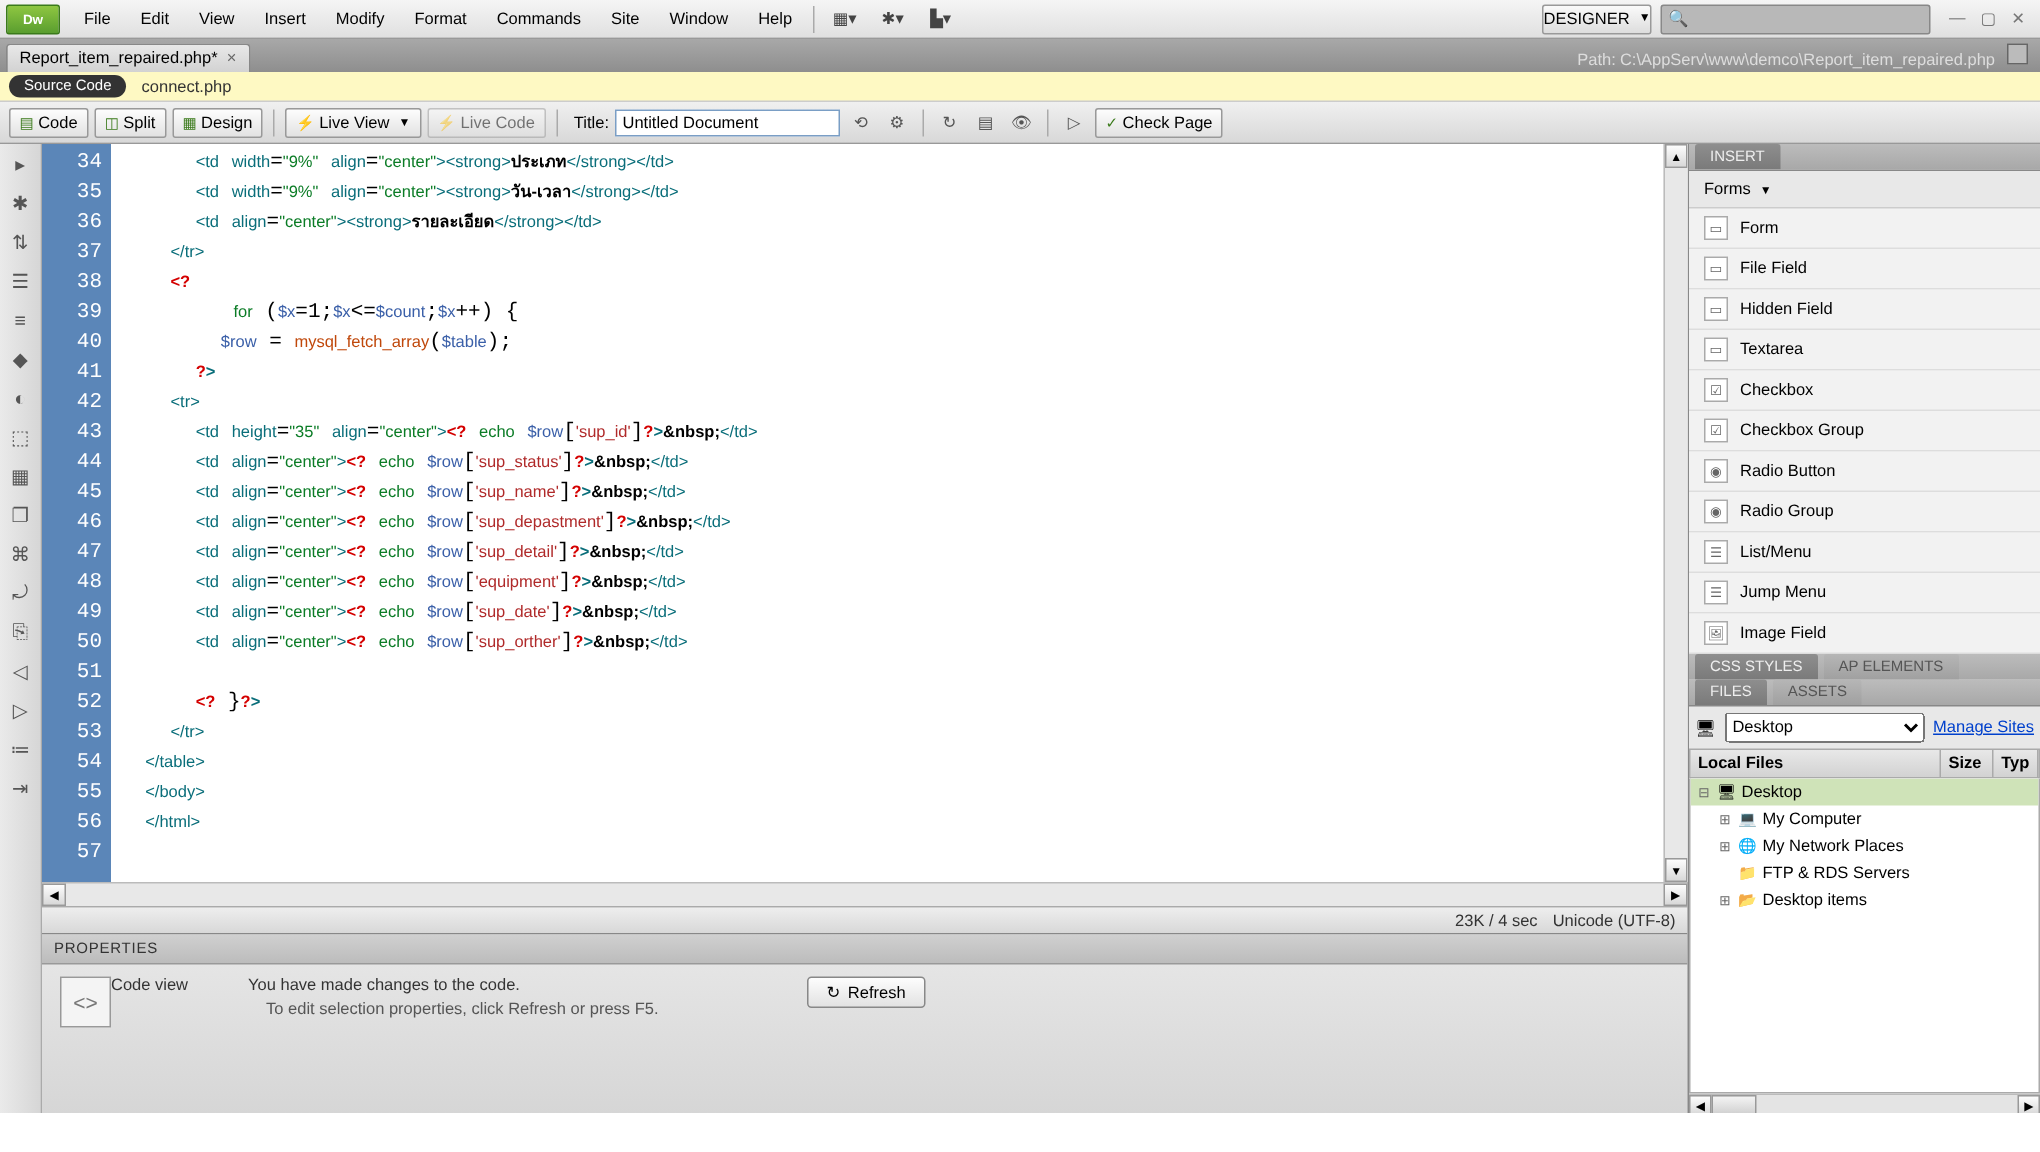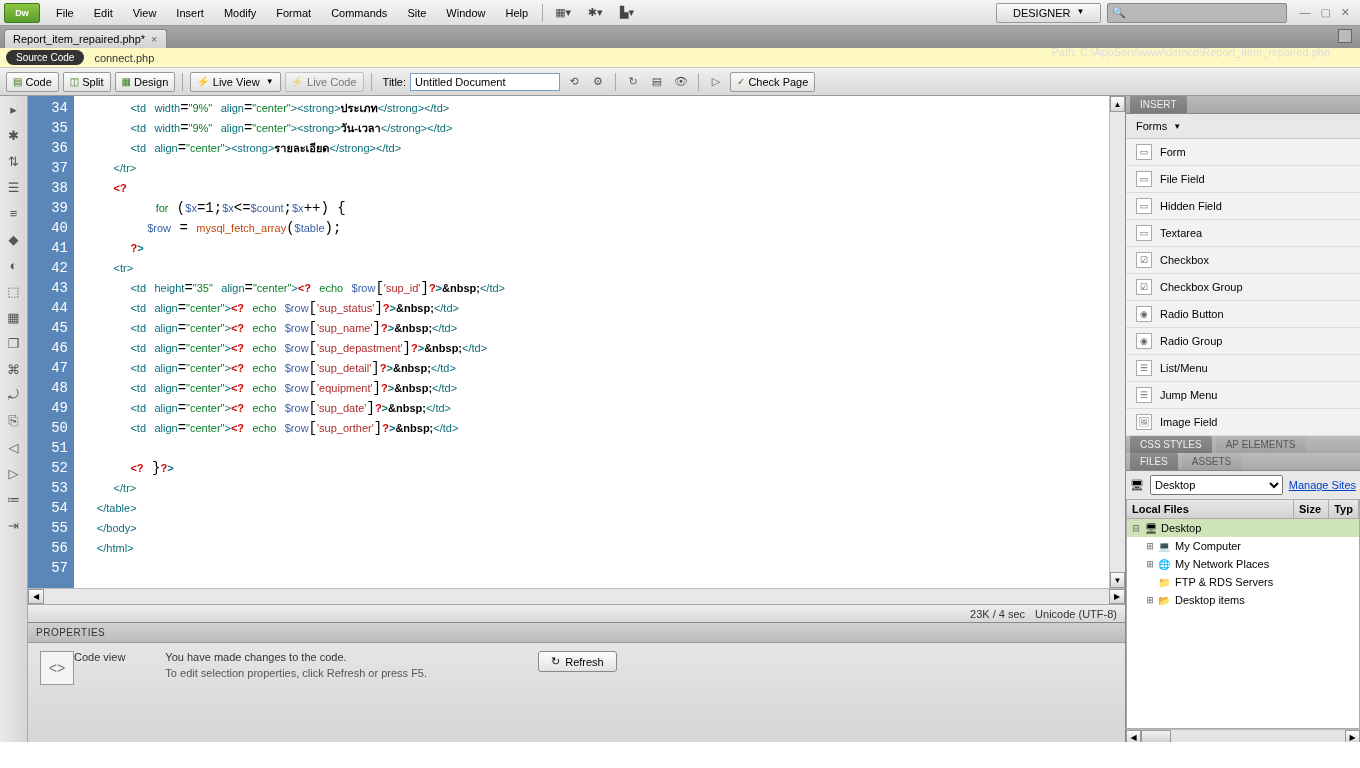--- a/index.html
+++ b/index.html
@@ -5,31 +5,31 @@
 * { margin:0; padding:0; box-sizing:border-box; font-family:Tahoma,Arial,sans-serif; font-size:11px; }
 body { background:#fff; width:1360px; height:768px; overflow:hidden; position:relative; }
 
 
 .menubar { height:26px; background:linear-gradient(#f5f5f5,#e0e0e0); border-bottom:1px solid #999; display:flex; align-items:center; padding:0 4px; }
 .dw-logo { width:36px; height:20px; background:linear-gradient(#8ec641,#5a9e2f); border:1px solid #3a7a1a; border-radius:2px; display:flex; align-items:center; justify-content:center; color:#fff; font-weight:bold; font-size:9px; margin-right:6px; }
 .menubar .menu-item { padding:4px 10px; cursor:default; }
 .menubar .spacer { flex:1; }
 .menubar .tool-ico { width:20px; height:20px; margin:0 6px; display:inline-flex; align-items:center; justify-content:center; color:#444; }
 .menubar .divider { width:1px; height:18px; background:#aaa; margin:0 4px; }
-.workspace-btn { padding:3px 16px; background:linear-gradient(#fafafa,#ddd); border:1px solid #999; border-radius:2px; margin-right:6px; display:flex; align-items:flex-start; }
+.workspace-btn { padding:3px 0; background:linear-gradient(#fafafa,#ddd); border:1px solid #999; border-radius:2px; margin-right:6px; display:flex; align-items:flex-start; }
 .workspace-btn .caret { margin-left:6px; font-size:8px; }
 .search-box { width:180px; height:20px; background:#b8b8b8; border:1px solid #888; border-radius:2px; display:flex; align-items:center; padding:0 4px; margin-right:6px; }
 .search-box .mag { color:#555; margin-right:4px; }
 .win-ctrl { display:flex; gap:10px; padding:0 6px; color:#777; }
 
 
 .tabstrip { height:22px; background:linear-gradient(#a8a8a8,#8e8e8e); display:flex; align-items:flex-end; padding-left:4px; position:relative; }
 .doc-tab { background:linear-gradient(#e8e8e8,#d2d2d2); border:1px solid #888; border-bottom:none; border-radius:3px 3px 0 0; padding:3px 8px; display:flex; align-items:flex-end; font-size:10px; }
 .doc-tab .x { margin-left:6px; color:#666; }
-.path-label { position:absolute; right:30px; top:20px; color:#ddd; font-size:10px; }
+.path-label { position:absolute; right:30px; top:8px; color:#ddd; font-size:10px; }
 .path-collapse { position:absolute; right:8px; top:3px; width:14px; height:14px; border:1px solid #666; background:#bbb; }
 
 
 .subtabs { height:20px; background:#fef9c3; border-bottom:1px solid #ccc; display:flex; align-items:center; padding:2px 6px; gap:10px; }
 .pill { background:#333; color:#fff; border-radius:8px; padding:2px 10px; font-size:10px; }
 .subtabs .plain { color:#333; font-size:11px; }
 
 
 .toolbar { height:28px; background:linear-gradient(#f0f0f0,#d8d8d8); border-bottom:1px solid #999; display:flex; align-items:center; padding:0 6px; gap:4px; }
 .tb-btn { background:linear-gradient(#fdfdfd,#e2e2e2); border:1px solid #999; border-radius:2px; padding:2px 6px; display:flex; align-items:center; gap:3px; height:20px; font-size:11px; }
@@ -64,21 +64,21 @@
 .hscroll-row { height:16px; background:#e8e8e8; border-top:1px solid #bbb; display:flex; }
 .hscroll-row .lbtn,.hscroll-row .rbtn { width:16px; background:linear-gradient(#fdfdfd,#d8d8d8); border:1px solid #999; display:flex; align-items:center; justify-content:center; font-size:8px; }
 .hscroll-row .track { flex:1; }
 .status-strip { height:18px; background:linear-gradient(#eee,#d8d8d8); border-top:1px solid #aaa; display:flex; align-items:center; justify-content:flex-end; padding:0 8px; color:#333; font-size:10px; gap:10px; }
 
 
 .props { height:120px; background:linear-gradient(#e8e8e8,#d6d6d6); border-top:1px solid #888; }
 .props-head { height:20px; background:linear-gradient(#d0d0d0,#bcbcbc); border-bottom:1px solid #999; display:flex; align-items:center; padding:0 8px; font-size:10px; letter-spacing:0.5px; color:#333; }
 .props-ico { width:34px; height:34px; border:1px solid #999; background:#f4f4f4; display:flex; align-items:center; justify-content:center; color:#777; font-size:14px; }
 .props-text { font-size:11px; color:#333; }
-.props-text .sub { color:#555; margin-top:4px; }
+.props-text .sub { color:#555; margin-top:4px;margin-left:12px; }
 .refresh-btn { margin-left:auto; background:linear-gradient(#fdfdfd,#e2e2e2); border:1px solid #888; border-radius:3px; padding:3px 12px; display:flex; align-items:center; gap:5px; position:absolute; left:510px; }
 .props-body-wrap { position:relative; display:flex; padding:8px 12px; }
 
 
 .rightcol { width:235px; background:#d6d6d6; border-left:1px solid #888; display:flex; flex-direction:column; }
 .panel-tab-row { height:22px; background:linear-gradient(#bcbcbc,#a8a8a8); display:flex; align-items:flex-end; }
 .panel-tab { background:linear-gradient(#8e8e8e,#7a7a7a); color:#eee; padding:3px 10px; font-size:10px; margin-left:4px; border-radius:2px 2px 0 0; }
 .panel-tab.inactive { background:linear-gradient(#b6b6b6,#a0a0a0); color:#555; }
 .panel-body { background:#e8e8e8; border-top:1px solid #888; }
 .forms-head { padding:6px 10px; display:flex; align-items:center; gap:6px; font-size:11px; }

